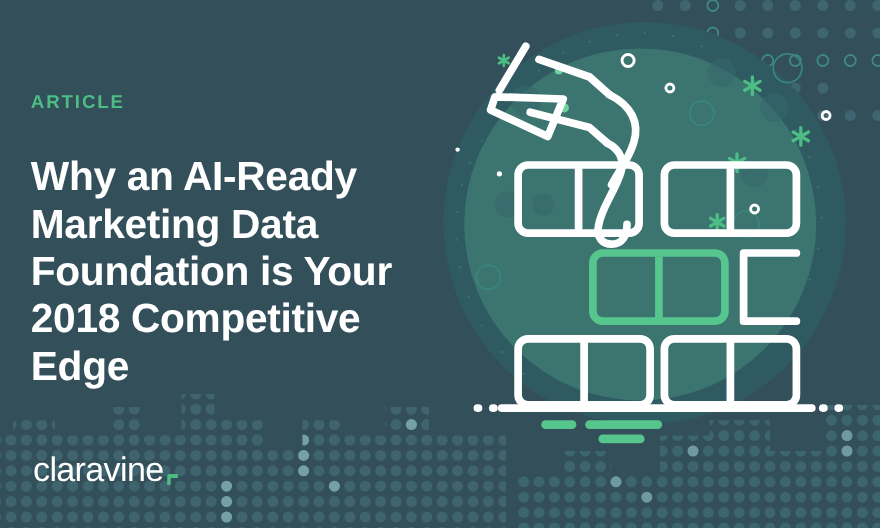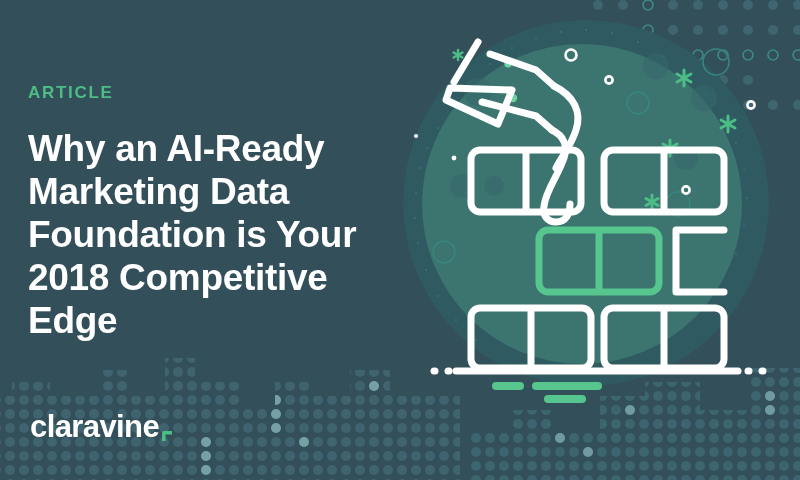--- a/index.html
+++ b/index.html
@@ -28,42 +28,42 @@
     position:absolute;
     left:28px; top:84px;
     width:380px;
   }
   #eyebrow {
     color:#4dbd86;
     font-size:17px;
     font-weight:700;
     letter-spacing:1.7px;
     line-height:1;
-    margin-bottom:26px;
+    margin-bottom:38px;
   }
   #headline {
     color:#ffffff;
     font-size:37px;
     font-weight:700;
     line-height:43px;
     letter-spacing:-0.3px;
     max-width:340px;
   }
 
   
   #logo {
     position:absolute;
     left:30px; bottom:38px;
     display:flex;
     align-items:flex-end;
   }
   #logo-wordmark {
     color:#ffffff;
     font-size:31px;
-    font-weight:700;
+    font-weight:400;
     letter-spacing:-0.6px;
     line-height:1;
   }
   #logo-mark {
     width:10px; height:10px;
     margin-left:3px; margin-bottom:1px;
     background:#4dbd86;
     border-top-left-radius:2px;
     clip-path:polygon(0 0,100% 0,100% 35%,35% 35%,35% 100%,0 100%);
   }

